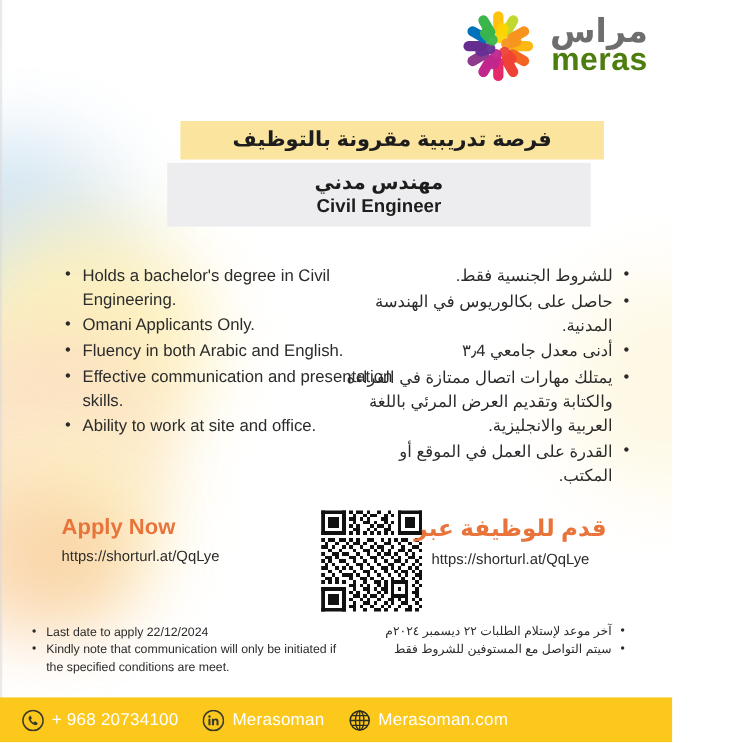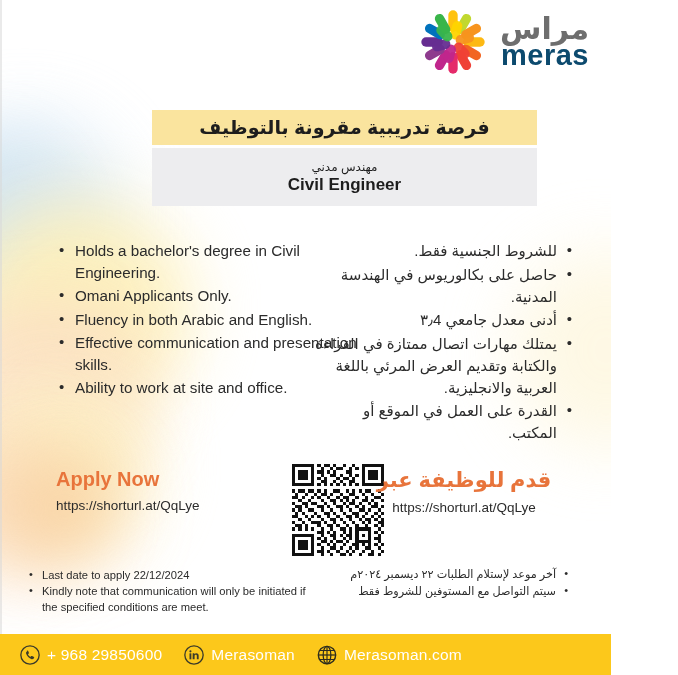--- a/index.html
+++ b/index.html
@@ -59,51 +59,51 @@
   .logo-word { display: flex; flex-direction: column; align-items: flex-end; line-height: 1; }
   .logo-word .ar {
     font-size: 30px;
     color: #6e6e6e;
     font-weight: 700;
     letter-spacing: 1px;
     direction: rtl;
   }
   .logo-word .en {
     font-size: 29px;
-    color: #0c4a6e;
+    color: #4d7c0f;
     font-weight: 700;
     letter-spacing: 0.5px;
     margin-top: -3px;
   }
 
   
   #banner-yellow {
     position: absolute;
-    left: 152px; top: 110px;
+    left: 164px; top: 110px;
     width: 385px; height: 35px;
     background: #fae49e;
     display: flex; align-items: center; justify-content: center;
   }
   #banner-yellow .txt {
     font-size: 19px;
     font-weight: 700;
     color: #1d1d1d;
     direction: rtl;
   }
   #banner-gray {
     position: absolute;
     left: 152px; top: 148px;
     width: 385px; height: 58px;
     background: #ededef;
     display: flex; flex-direction: column;
     align-items: center; justify-content: center;
     gap: 1px;
   }
   #banner-gray .ar {
-    font-size: 12px; font-weight: 400; color: #1d1d1d; direction: rtl;
+    font-size: 18px; font-weight: 700; color: #1d1d1d; direction: rtl;
   }
   #banner-gray .en {
     font-size: 17px; font-weight: 700; color: #1d1d1d;
   }
 
   
   #req-en {
     position: absolute;
     left: 58px; top: 240px;
     width: 300px;
@@ -648,21 +648,21 @@
     </ul>
   </div>
 
   <div id="contact-bar">
 
     <div class="contact-item">
       <svg class="cicon" viewBox="0 0 24 24">
         <circle cx="12" cy="12" r="11" fill="none" stroke="#3a3a2a" stroke-width="1.6"></circle>
         <path d="M8.2 6.6c.7-.3 1.3 0 1.6.7l.8 1.8c.2.5.1 1-.3 1.3l-.7.6c-.1.1-.1.3 0 .5.5 1 1.4 2 2.5 2.7.2.1.4.1.5 0l.6-.7c.3-.4.9-.5 1.3-.3l1.8.9c.7.3.9 1 .6 1.6-.5 1.1-1.7 1.6-2.9 1.3-3-.8-5.9-3.7-6.7-6.7-.3-1.2.2-2.4 1.3-2.9z" fill="#3a3a2a"></path>
       </svg>
-      <span class="label">+ 968 29850600</span>
+      <span class="label">+ 968 20734100</span>
     </div>
 
     <div class="contact-item">
       <svg class="cicon" viewBox="0 0 24 24">
         <circle cx="12" cy="12" r="11" fill="none" stroke="#3a3a2a" stroke-width="1.6"></circle>
         <rect x="6.6" y="10" width="2.2" height="7.2" fill="#3a3a2a"></rect>
         <circle cx="7.7" cy="7.6" r="1.3" fill="#3a3a2a"></circle>
         <path d="M10.4 10h2.1v1c.5-.8 1.4-1.2 2.4-1.2 1.8 0 2.7 1.1 2.7 3.2v4.2h-2.2v-3.8c0-1-.4-1.6-1.3-1.6-.8 0-1.4.6-1.4 1.7v3.7h-2.3z" fill="#3a3a2a"></path>
       </svg>
       <span class="label">Merasoman</span>

